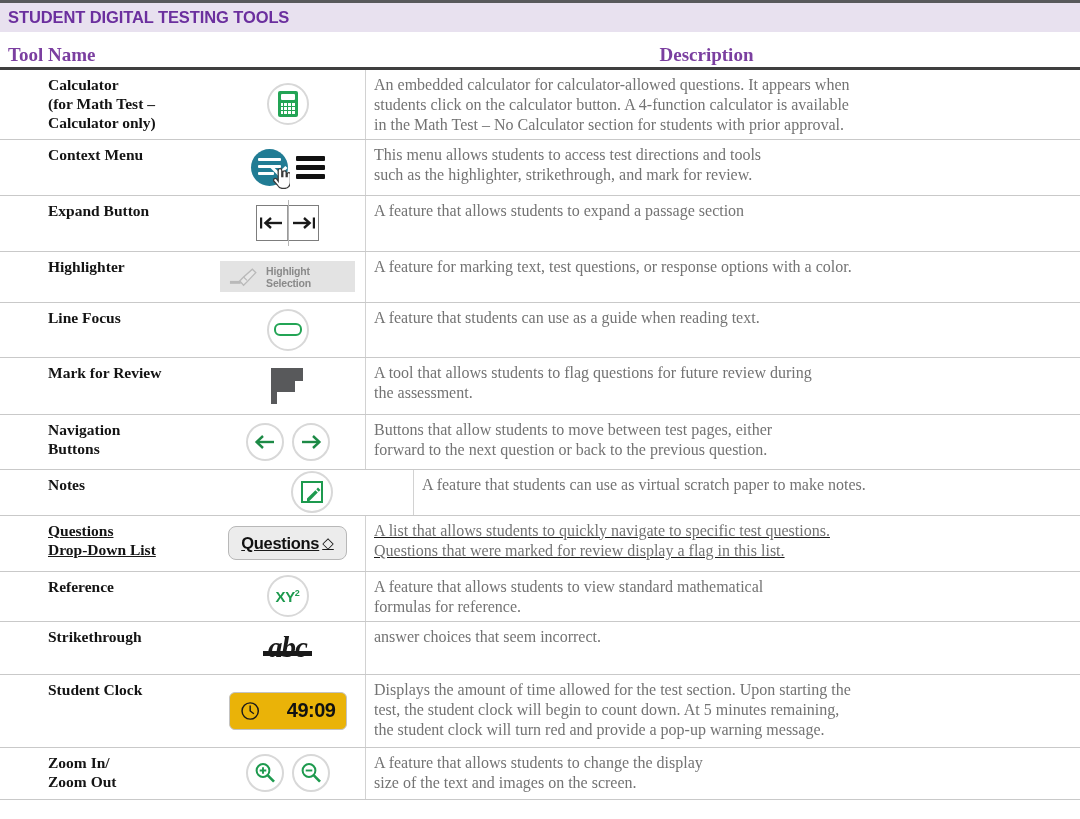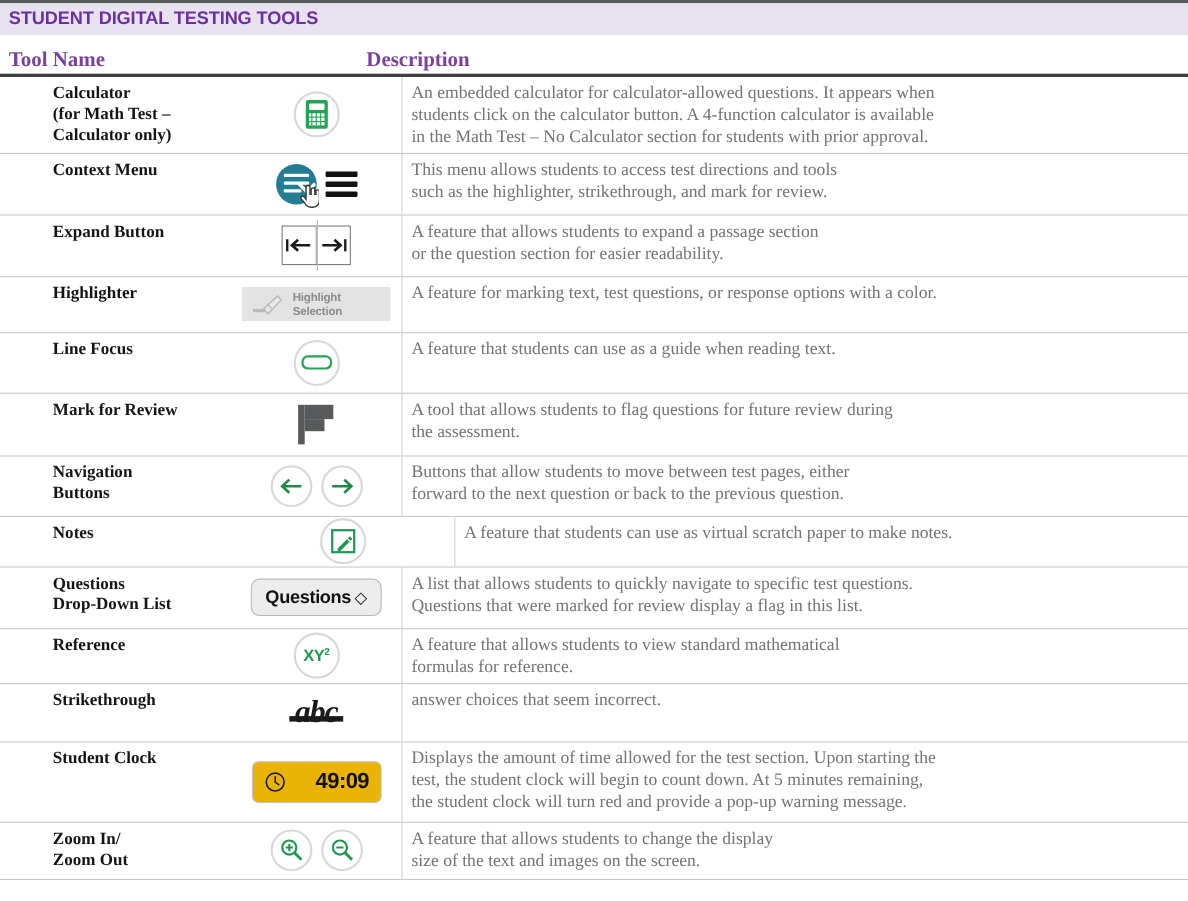--- a/index.html
+++ b/index.html
@@ -56,20 +56,21 @@
   }
   .colhead .c1 {
     width: 325px;
     box-sizing: border-box;
     padding-left: 8px;
   }
   .colhead .c2 {
     flex: 1;
     box-sizing: border-box;
     padding-left: 8px;
+    text-align: center;
   }
   .colhead-label {
     font-family: "Liberation Serif", serif;
     font-weight: bold;
     font-size: 19px;
     color: #7b3fa0;
   }
   .head-rule {
     height: 2.5px;
     background: #3f3f3f;
@@ -121,21 +122,21 @@
 
   
   .h-calc   { height: 70px; }
   .h-ctx    { height: 56px; }
   .h-exp    { height: 56px; }
   .h-high   { height: 51px; }
   .h-line   { height: 55px; }
   .h-mark   { height: 57px; }
   .h-nav    { height: 55px; }
   .h-notes  { height: 46px; gap: 24px; }
-  .h-quest  { height: 56px; }
+  .h-quest  { height: 56px; text-decoration: underline; }
   .h-ref    { height: 50px; }
   .h-strike { height: 53px; }
   .h-clock  { height: 73px; }
   .h-zoom   { height: 52px; }
 
   
   .circ {
     width: 42px; height: 42px;
     border: 2px solid #d8d8d8;
     border-radius: 50%;
@@ -498,21 +499,20 @@
             <svg width="26" height="16" viewBox="0 0 26 16">
               <rect x="22.8" y="2.5" width="2.2" height="11" fill="#1a1a1a"></rect>
               <path d="M3 8h16" stroke="#1a1a1a" stroke-width="2.4"></path>
               <path d="M14 3l5.6 5-5.6 5" fill="none" stroke="#1a1a1a" stroke-width="2.4" stroke-linejoin="miter"></path>
             </svg>
           </span>
         </span>
       </div>
       <div class="cell-desc">
         <p>A feature that allows students to expand a passage section</p>
-        <p>or the question section for easier readability.</p>
       </div>
     </div>
 
     <div class="row h-high">
       <div class="cell-name">
         <div>Highlighter</div>
       </div>
       <div class="cell-icon">
         <span class="hl-btn">
           <svg width="34" height="20" viewBox="0 0 34 20">

